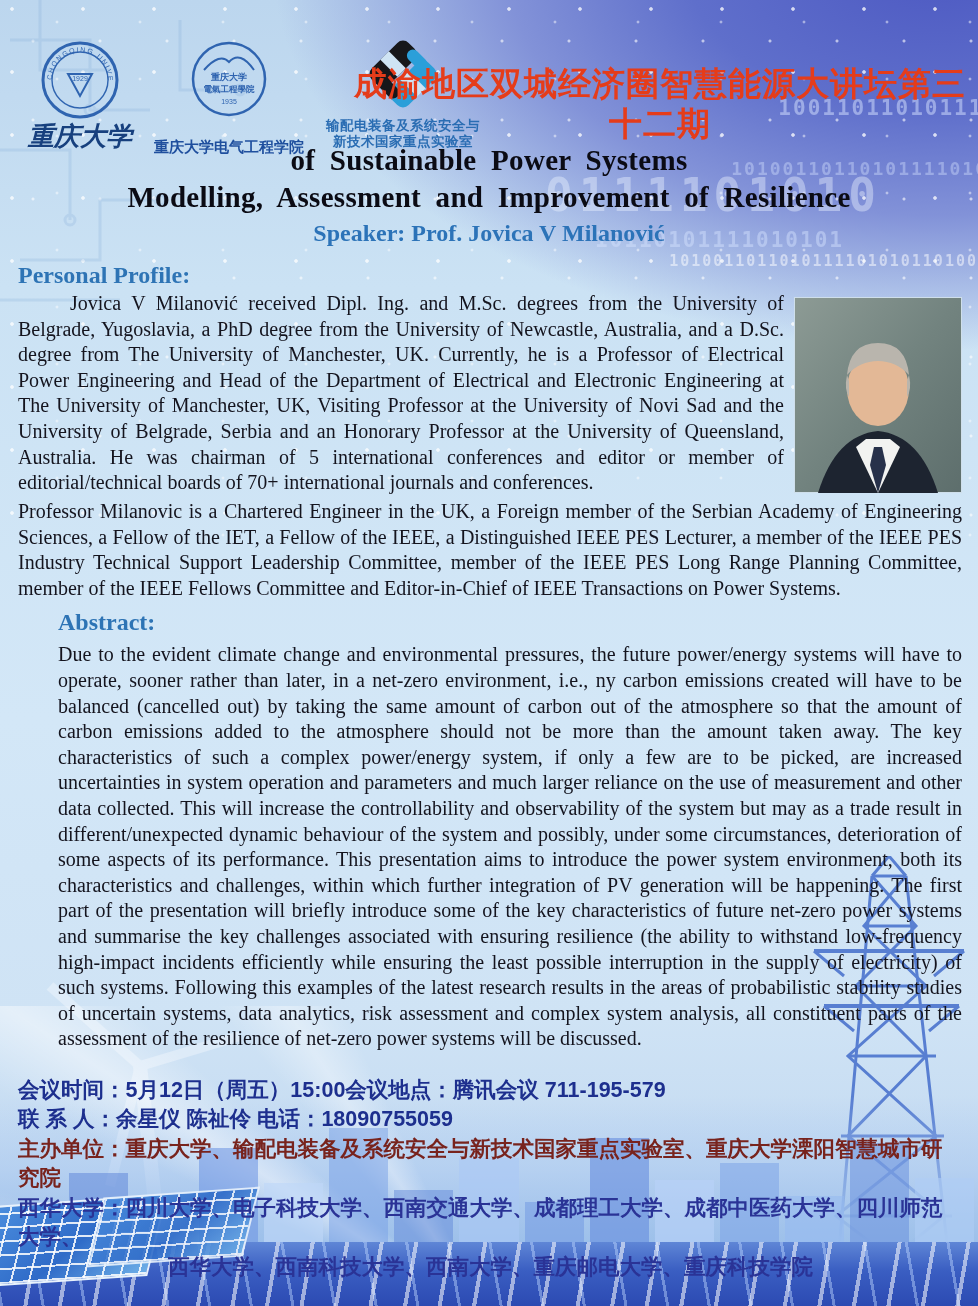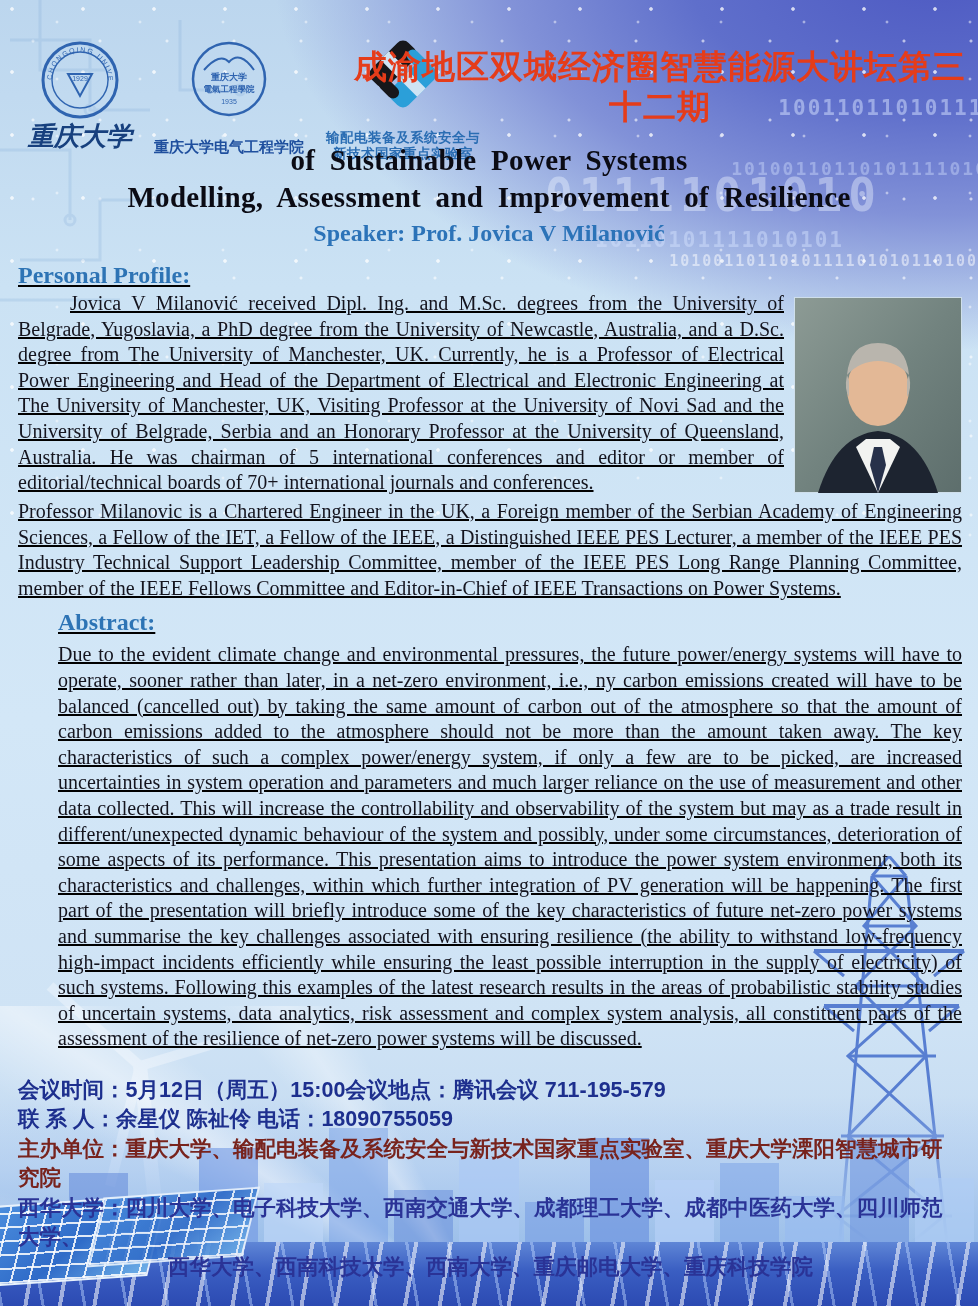--- a/index.html
+++ b/index.html
@@ -57,30 +57,30 @@
   .solar.s1{left:-18px;bottom:24px;width:170px;height:78px;}
   .solar.s2{left:96px;bottom:44px;width:150px;height:66px;opacity:.9;}
   .turbine{position:absolute;z-index:1;opacity:.55;}
   .tower{position:absolute;right:-6px;bottom:0;z-index:1;}
   
   .logos{position:absolute;left:28px;top:40px;z-index:2;display:flex;align-items:flex-start;gap:22px;}
   .logo{display:flex;flex-direction:column;align-items:center;}
   .logo .cap{font-weight:bold;color:#1f4f9e;text-align:center;line-height:1.15;}
   .cap.cqu{font-size:26px;font-family:"Liberation Serif",serif;font-style:italic;color:#17407e;margin-top:2px;}
   .cap.college{font-size:15px;margin-top:21px;}
-  .cap.lab{font-size:13.5px;color:#2a6db3;margin-top:16px;letter-spacing:.5px;}
-  .series-title{position:absolute;left:352px;top:47px;width:616px;z-index:2;text-align:center;
+  .cap.lab{font-size:13.5px;color:#2a6db3;margin-top:4px;letter-spacing:.5px;}
+  .series-title{position:absolute;left:352px;top:64px;width:616px;z-index:2;text-align:center;
     font-family:"Liberation Sans",sans-serif;font-weight:bold;font-size:33px;line-height:40px;letter-spacing:1px;}
   .eng-title{position:absolute;left:0;top:142px;width:978px;z-index:2;text-align:center;
     font-weight:bold;font-size:29px;line-height:37px;color:#0b0b14;word-spacing:7px;letter-spacing:.3px;}
   .speaker{position:absolute;left:0;top:220px;width:978px;z-index:2;text-align:center;
     font-weight:bold;font-size:24px;}
   
   .section-heading{font-weight:bold;font-size:24px;color:#2e74b5;margin:0 0 2px 0;}
-  .content{position:absolute;left:18px;top:262px;width:944px;z-index:2;text-decoration:underline;}
+  .content{position:absolute;left:18px;top:262px;width:944px;z-index:2;}
   .profile-row{display:flex;gap:10px;align-items:flex-start;}
   .profile-row .txt{flex:1 1 auto;}
   .photo{flex:0 0 168px;margin-top:6px;}
   p.body{margin:0;font-size:20px;line-height:25.6px;color:#14141e;text-align:justify;}
   p.body.indent{text-indent:2.6em;}
   .abstract-wrap{margin-top:6px;margin-left:40px;}
   
   .footer{position:absolute;left:18px;bottom:24px;width:944px;z-index:3;
     font-family:"Liberation Sans",sans-serif;font-weight:bold;font-size:21.5px;line-height:29.5px;margin-top:24px;}
   .footer .navy{color:#1d2f8e;}

